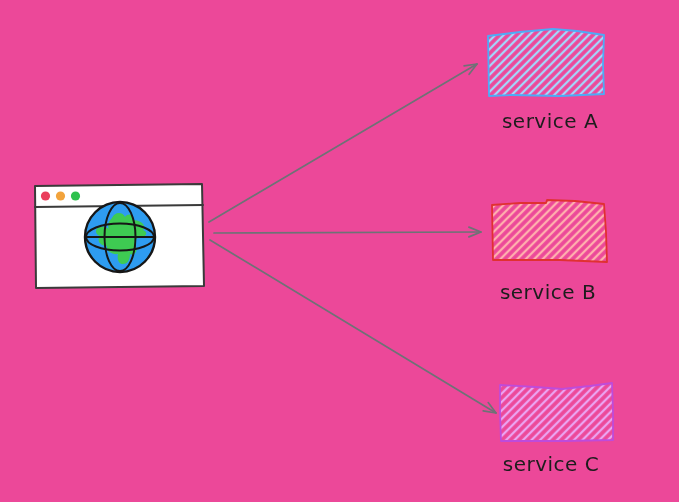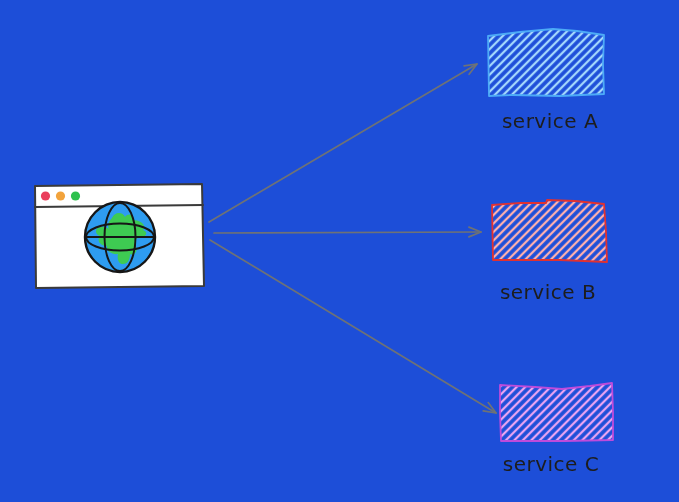--- a/index.html
+++ b/index.html
@@ -1,20 +1,20 @@
 <!DOCTYPE html>
 <html><head>
 <meta charset="utf-8">
 <style>
   html, body { margin: 0; padding: 0; background: #ffffff; }
   .canvas-wrap {
     position: relative;
     width: 679px;
     height: 502px;
-    background: #1d4ed8;
+    background: #ec4899;
     overflow: hidden;
     font-family: "DejaVu Sans", sans-serif;
   }
   svg text {
     font-family: "DejaVu Sans", sans-serif;
     font-size: 20px;
     letter-spacing: 0.5px;
   }
 </style>
 </head>

